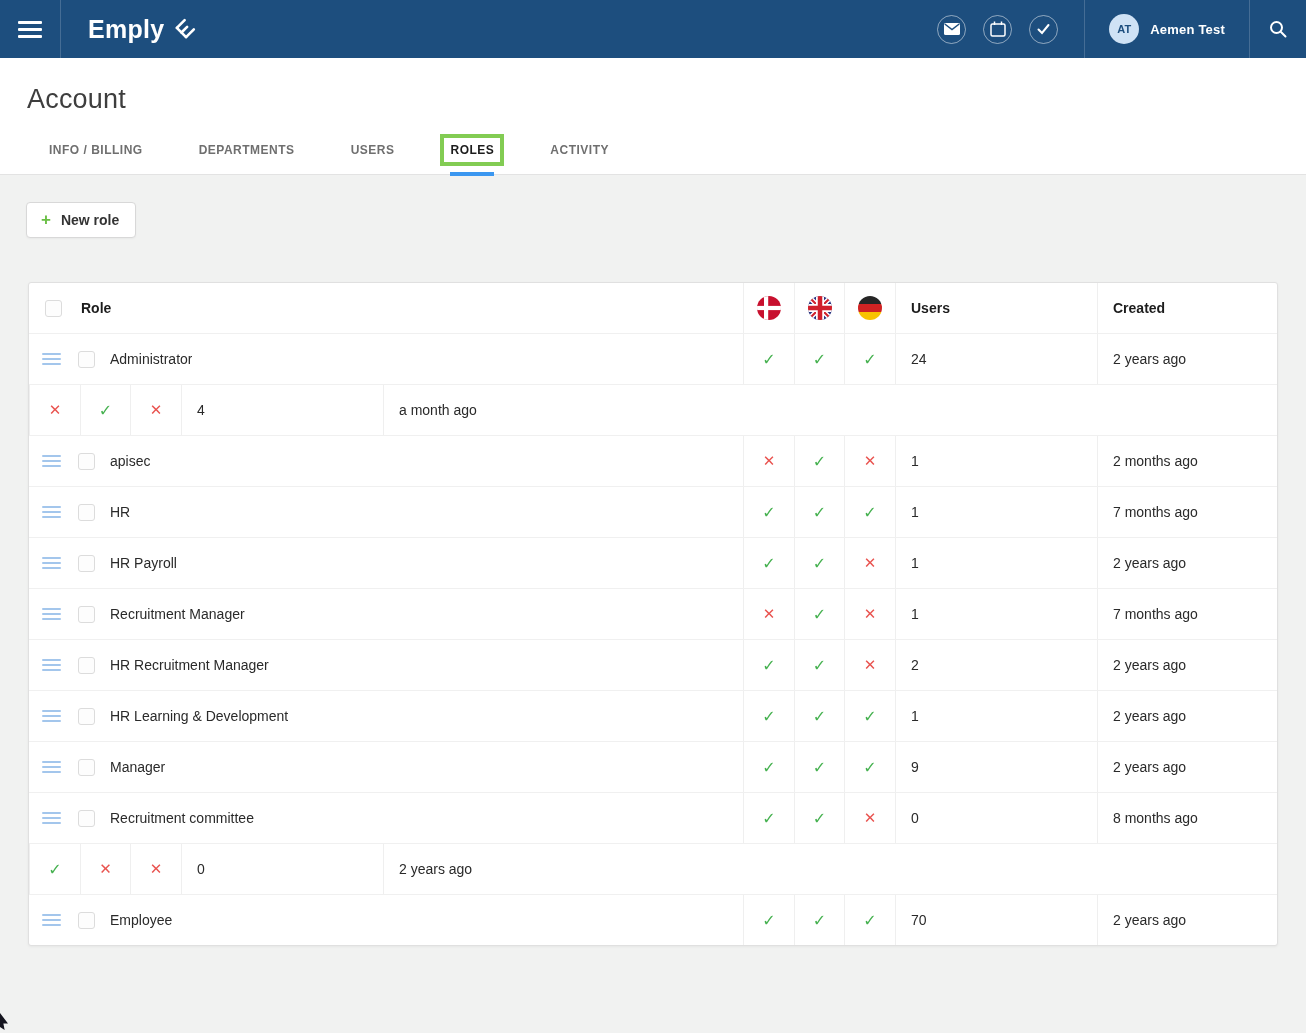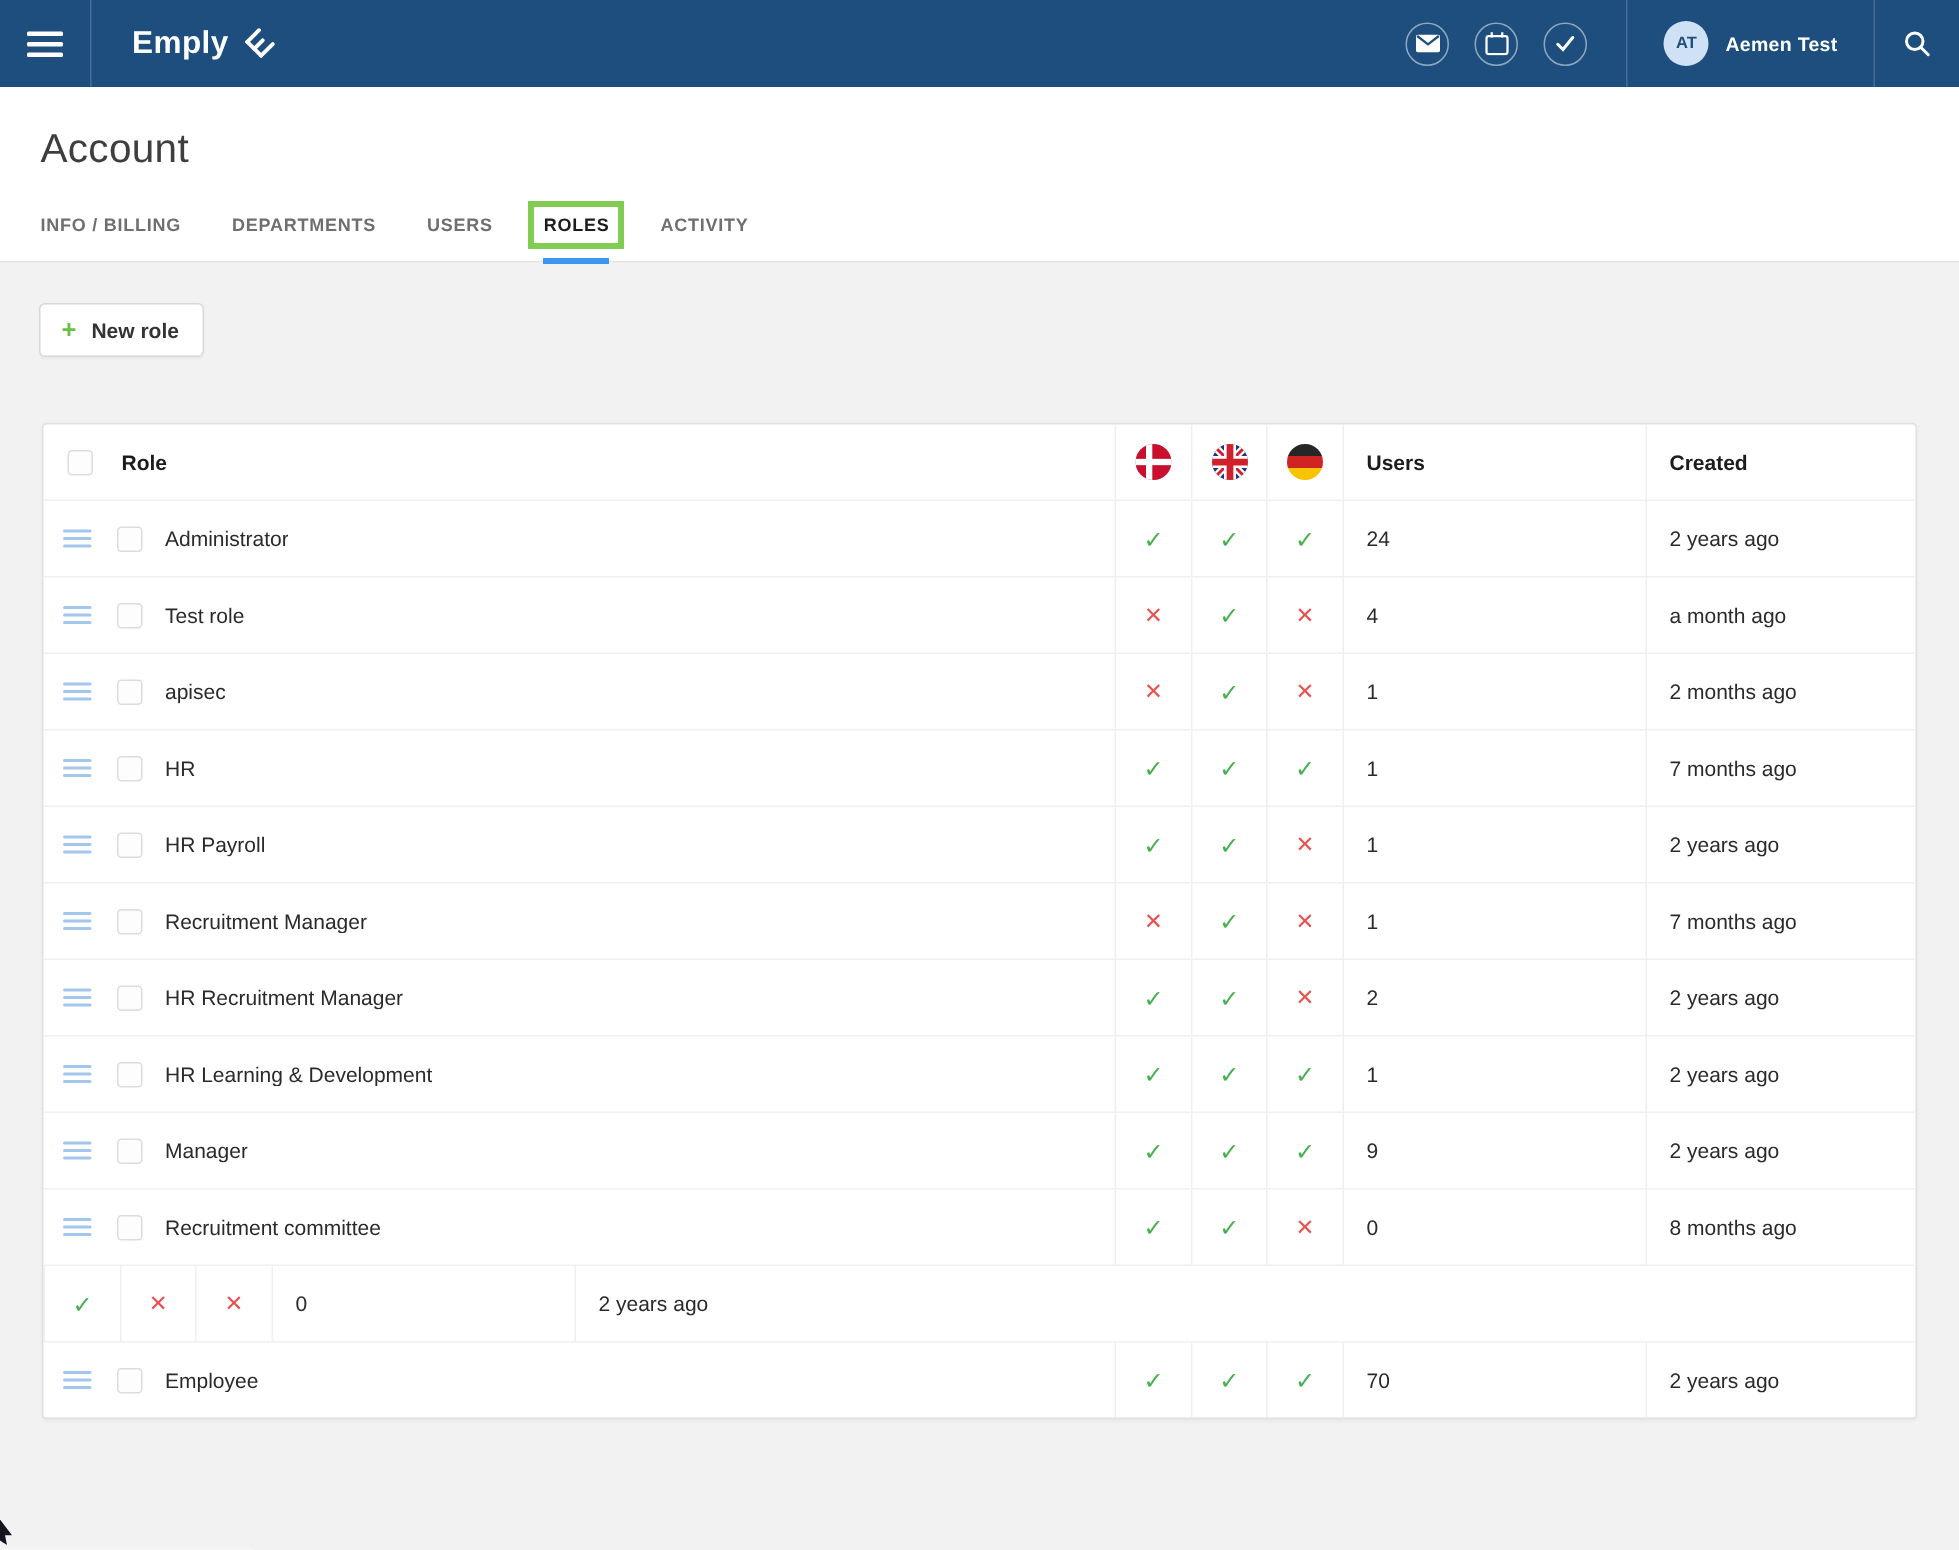--- a/index.html
+++ b/index.html
@@ -5,38 +5,38 @@
   * { margin:0; padding:0; box-sizing:border-box; }
   html,body { width:1306px; height:1033px; overflow:hidden; }
   body { font-family:"Liberation Sans", sans-serif; background:#f1f2f1; position:relative; }
 
   
   .topbar { height:58px; background:#1d4e7e; display:flex; align-items:stretch; }
   .hamburger { width:61px; display:flex; flex-direction:column; justify-content:center; align-items:center;
                gap:4px; border-right:1px solid rgba(255,255,255,.18); cursor:pointer; }
   .hamburger i { display:block; width:24px; height:3px; background:#fff; border-radius:1px; }
   .logo { display:flex; align-items:center; margin-left:27px; gap:8px; cursor:pointer; }
-  .logo .logo-text { color:#fff; font-size:21px; font-weight:bold; letter-spacing:.3px; }
+  .logo .logo-text { color:#fff; font-size:25px; font-weight:bold; letter-spacing:.3px; }
   .topbar-spacer { flex:1; }
   .top-icons { display:flex; align-items:center; gap:17px; margin-right:26px; }
   .icon-circle { width:29px; height:29px; border:1px solid rgba(255,255,255,.5); border-radius:50%;
                  display:flex; align-items:center; justify-content:center; cursor:pointer; }
   .tb-divider { width:1px; background:rgba(255,255,255,.18); }
   .user-chip { display:flex; align-items:center; gap:11px; padding:0 24px; cursor:pointer; }
   .avatar { width:30px; height:30px; border-radius:50%; background:#cfe2f5; color:#1d4e7e;
             font-size:11px; font-weight:bold; display:flex; align-items:center; justify-content:center; }
   .user-name { color:#fff; font-size:13px; font-weight:bold; letter-spacing:.2px; }
   .search-zone { width:56px; display:flex; align-items:center; justify-content:center; cursor:pointer; }
 
   
   .page-head { background:#fff; }
   .page-title { font-size:27px; font-weight:400; color:#3e3e3e; padding:26px 0 0 27px; letter-spacing:.2px; }
   .tabs { display:flex; gap:34px; padding:24px 0 0 27px; border-bottom:1px solid #e3e3e3; }
   .tab { font-size:12px; font-weight:bold; letter-spacing:.5px; color:#6f6f6f;
-         padding:4px 0 17px; cursor:pointer; position:relative; }
+         padding:4px 0 17px; cursor:pointer; position:relative;margin-left:22px; }
   .tab.active { color:#1c1c1c; }
   .tab.active .tab-underline { position:absolute; left:0; bottom:-2px; width:100%; height:4px;
                                background:#3b97f0; }
   .green-box { position:absolute; top:-5px; left:-10px; right:-10px; height:32px;
                border:4px solid #82cc53; pointer-events:none; }
 
   
   .content { padding:0 28px; }
   .new-role-btn { display:inline-flex; align-items:center; gap:10px; margin:27px 0 0 -2px;
                   background:#fff; border:1px solid #d8d8d8; border-radius:4px; padding:8px 16px 9px 14px;
@@ -225,29 +225,20 @@
       <span class="role-name">Administrator</span>
     </div>
     <div class="cell c-flag flagmark yes">✓</div>
     <div class="cell c-flag mid flagmark yes">✓</div>
     <div class="cell c-flag flagmark yes">✓</div>
     <div class="cell c-users">24</div>
     <div class="cell c-created">2 years ago</div>
   </div>
 
   <div class="trow">
-    <div class="cell c-role">
-      <span class="drag">
-              <i></i>
-              <i></i>
-              <i></i>
-            </span>
-      <span class="cb"></span>
-      <span class="role-name">Test role</span>
-    </div>
     <div class="cell c-flag flagmark no">✕</div>
     <div class="cell c-flag mid flagmark yes">✓</div>
     <div class="cell c-flag flagmark no">✕</div>
     <div class="cell c-users">4</div>
     <div class="cell c-created">a month ago</div>
   </div>
 
   <div class="trow">
     <div class="cell c-role">
       <span class="drag">

